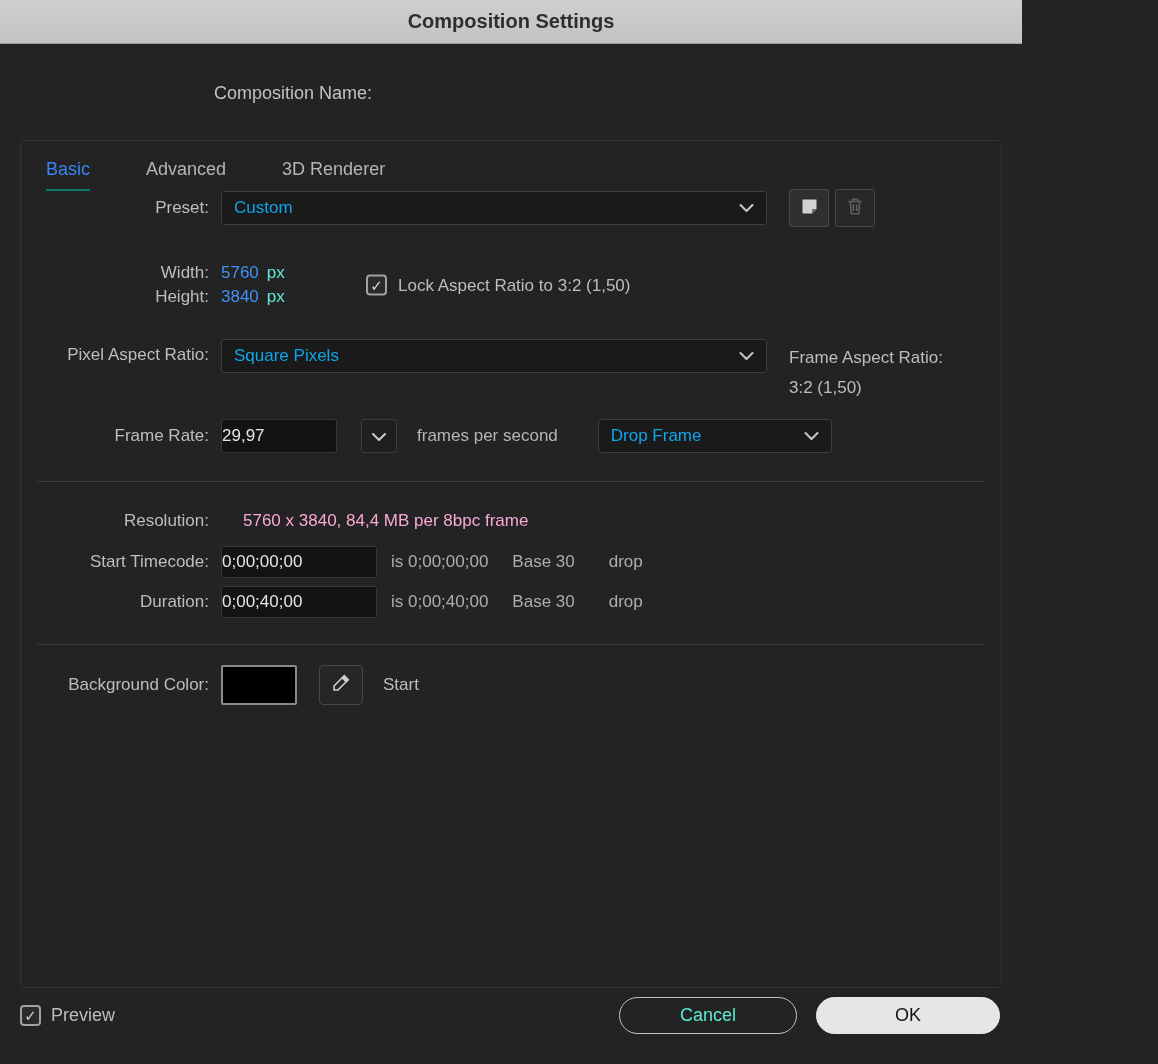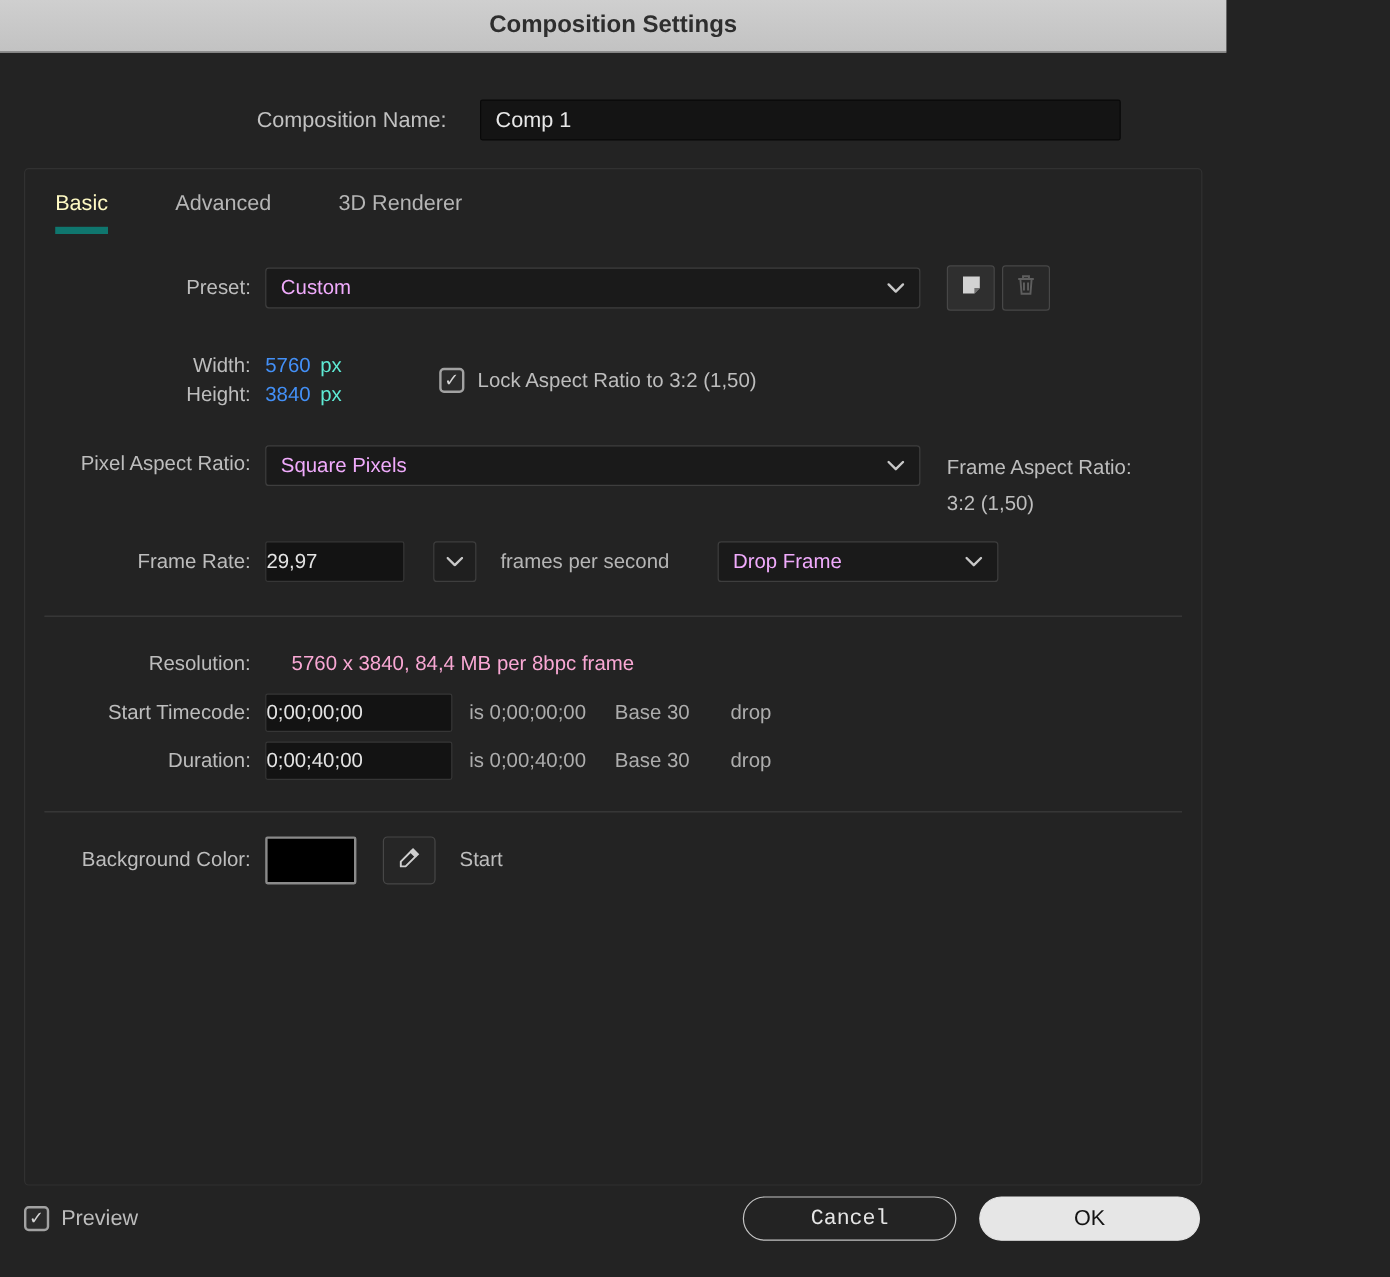--- a/index.html
+++ b/index.html
@@ -32,43 +32,43 @@
 
   
   .panel {
     position:absolute; left:20px; right:20px; top:140px; height:848px;
     border:1px solid #313131; border-radius:4px; background:#232323;
   }
 
   
   .tabs { display:flex; gap:56px; padding:18px 0 0 25px; }
   .tab { font-size:18px; color:#b5b5b5; padding-bottom:9px; cursor:default; }
-  .tab.active { color:#fef9c3; border-bottom:6px solid #0f766e; }
+  .tab.active { color:#3b82f6; border-bottom:2px solid #0f766e; }
 
   
   .row { display:flex; align-items:center; height:34px; }
   .row-label { width:200px; text-align:right; padding-right:12px; font-size:17px; color:#bdbdbd; flex:none; }
 
   
   .dropdown {
     position:relative; height:34px; background:#1a1a1a; border:1px solid #3e3e3e;
     border-radius:3px; display:flex; align-items:center; padding:0 34px 0 12px;
-    font-size:17px; color:#f0abfc; cursor:default;
+    font-size:17px; color:#0ea5e9; cursor:default;
   }
   .dropdown .chev { position:absolute; right:12px; top:50%; transform:translateY(-50%); display:flex; }
 
   
   .sm-input {
     height:34px; background:#131313; border:1px solid #363636; border-radius:2px;
     color:#e4e4e4; font-size:17px; padding:0 0;
     font-family:"Liberation Sans","DejaVu Sans",sans-serif; outline:none;
   }
 
   
-  .row-preset { margin-top:28px; }
+  .row-preset { }
   .dd-wide { width:546px; }
   .icon-btn {
     width:40px; height:38px; margin-left:22px; background:#2f2f2f;
     border:1px solid #474747; border-radius:3px; display:flex; align-items:center; justify-content:center;
   }
   .icon-btn.disabled { background:#282828; }
   .icon-btn + .icon-btn { margin-left:6px; }
 
   
   .dim-block { position:relative; margin-top:36px; }
@@ -134,35 +134,34 @@
     position:absolute; left:20px; right:22px; top:997px;
     display:flex; align-items:center; justify-content:space-between;
   }
   .preview { display:flex; align-items:center; gap:10px; }
   .preview .cb-label { font-size:18px; }
   .btn-group { display:flex; gap:19px; }
   .btn {
     height:37px; border-radius:18.5px; font-size:18px; display:flex;
     align-items:center; justify-content:center; cursor:default;
   }
-  .btn-cancel { width:178px; background:transparent; border:1.5px solid #c4c4c4; color:#e5e5e5;font-family:Liberation Mono, monospace; }
+  .btn-cancel { width:178px; background:transparent; border:1.5px solid #c4c4c4; color:#5eead4; }
   .btn-ok { width:184px; background:#e6e6e6; border:1.5px solid #e6e6e6; color:#141414; }
 </style>
 </head>
 <body>
 
 <div class="dialog">
 
   <div class="titlebar">
     <span>Composition Settings</span>
   </div>
 
   <div class="name-row">
     <label>Composition Name:</label>
-    <input class="comp-name" type="text" value="Comp 1" style="">
   </div>
 
   <div class="panel">
 
     <div class="tabs">
       <div class="tab active">Basic</div>
       <div class="tab">Advanced</div>
       <div class="tab">3D Renderer</div>
     </div>
 

